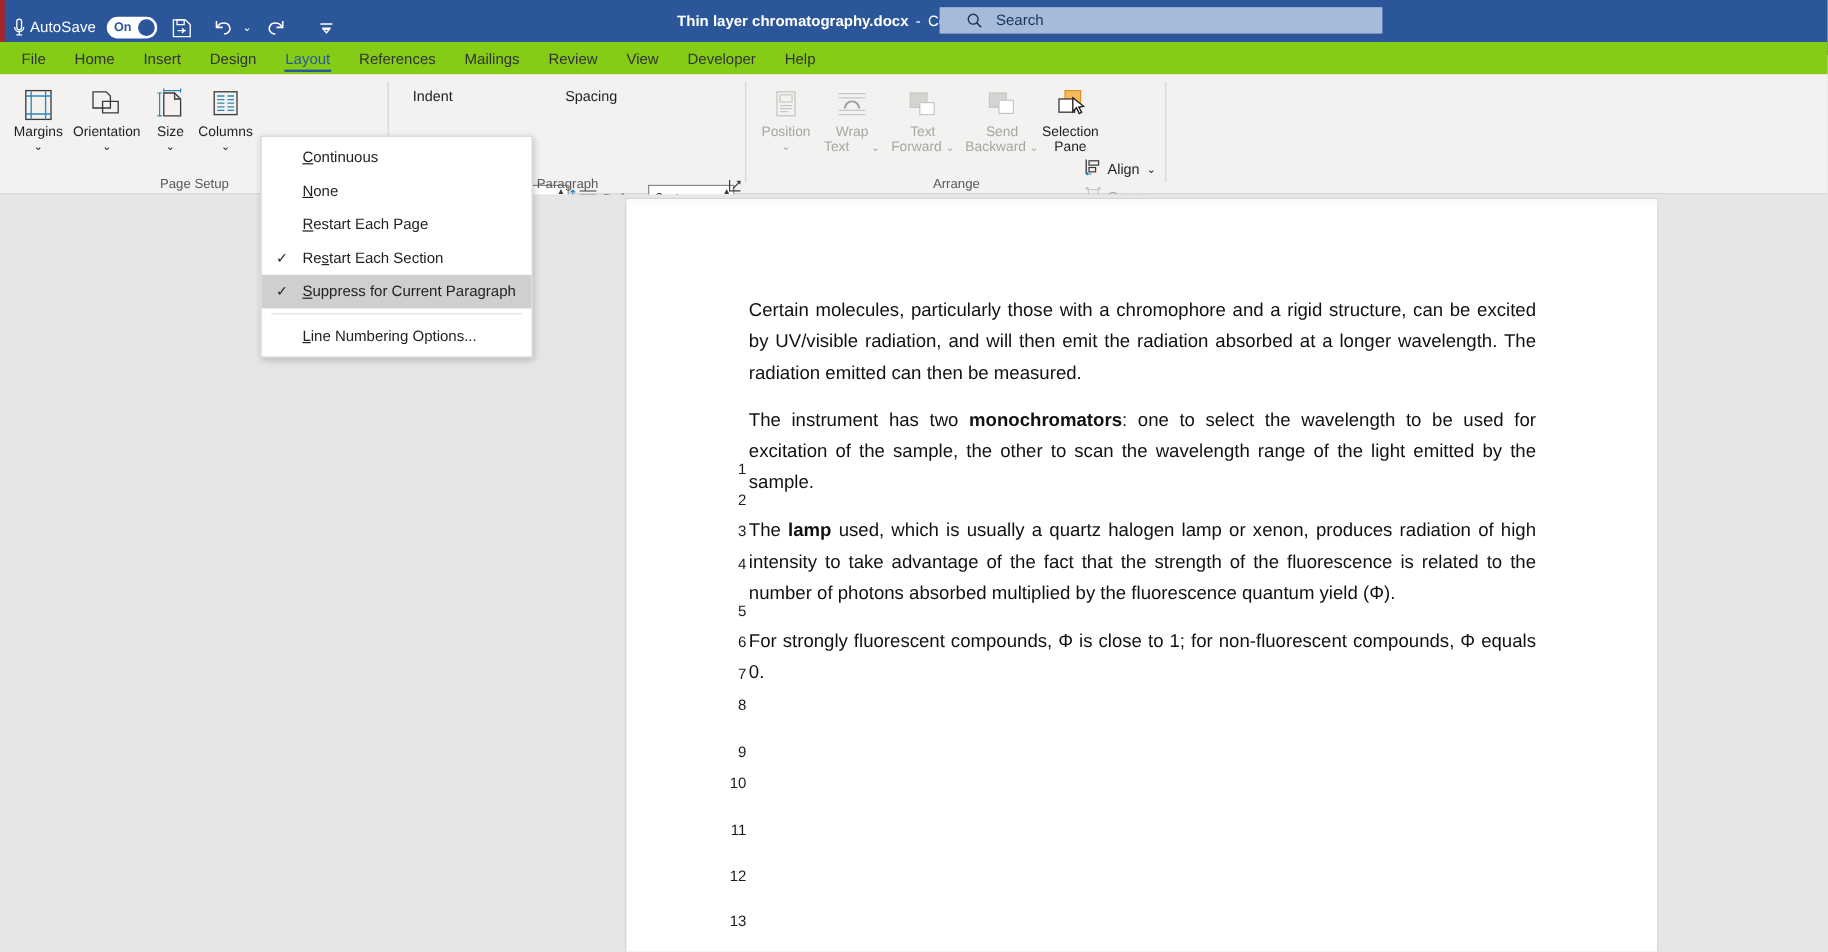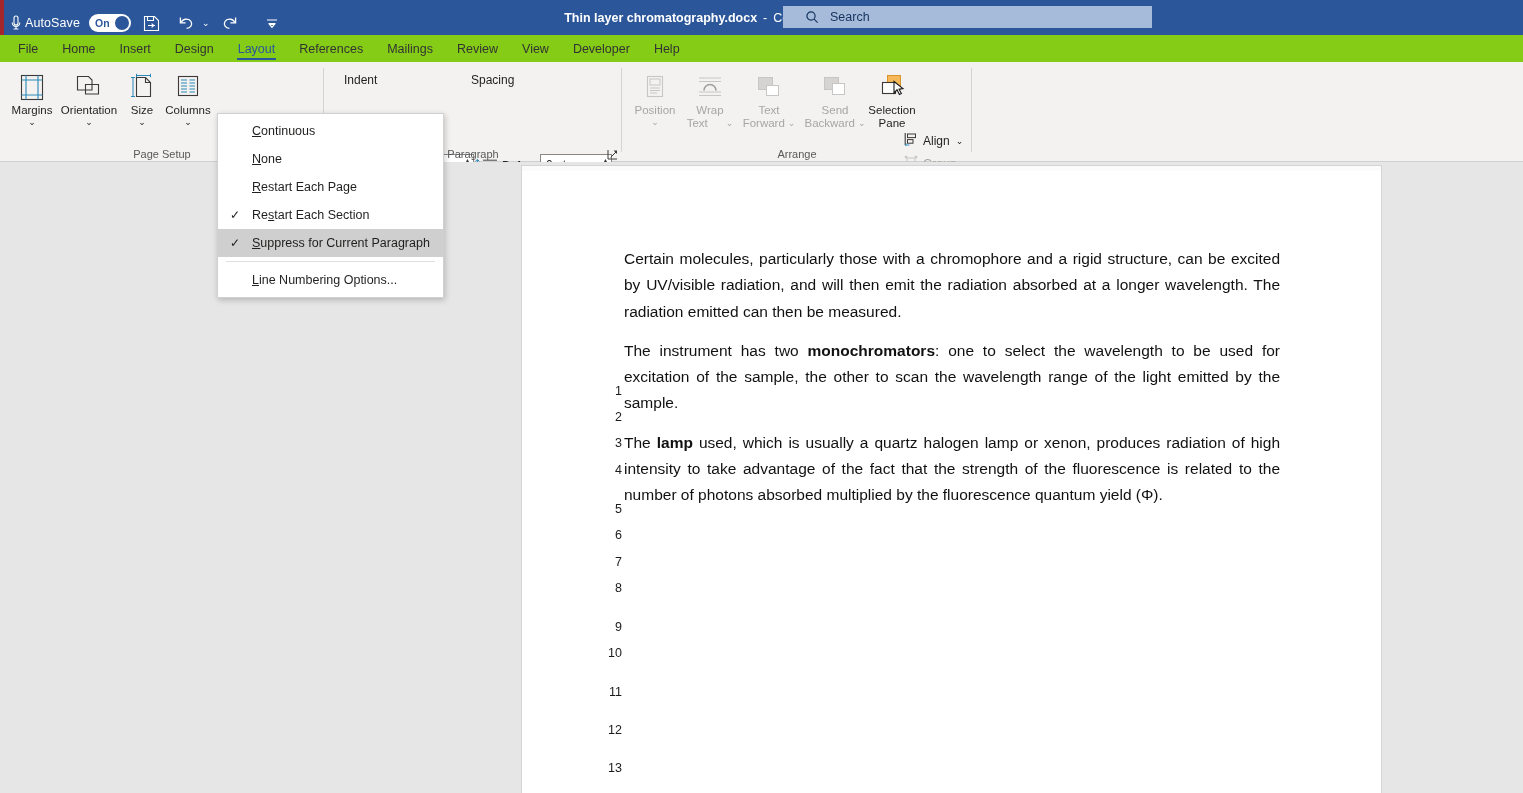--- a/index.html
+++ b/index.html
@@ -641,19 +641,22 @@
 
 
       <div class="para">
         <span>The instrument has two </span><b>monochromators</b><span>: one to select the wavelength to be used for excitation of the sample, the other to scan the wavelength range of the light emitted by the sample.</span>
       </div>
 
       <div class="para">
         <span>The </span><b>lamp</b><span> used, which is usually a quartz halogen lamp or xenon, produces radiation of high intensity to take advantage of the fact that the strength of the fluorescence is related to the number of photons absorbed multiplied by the fluorescence quantum yield (Φ).</span>
       </div>
 
+      <div class="para">
+        <span>For strongly fluorescent compounds, Φ is close to 1; for non-fluorescent compounds, Φ equals 0.</span>
+      </div>
 
       <div class="blankline"></div>
       <div class="blankline"></div>
       <div class="blankline"></div>
     </div>
   </div>
 </div>
 
 </body></html>

